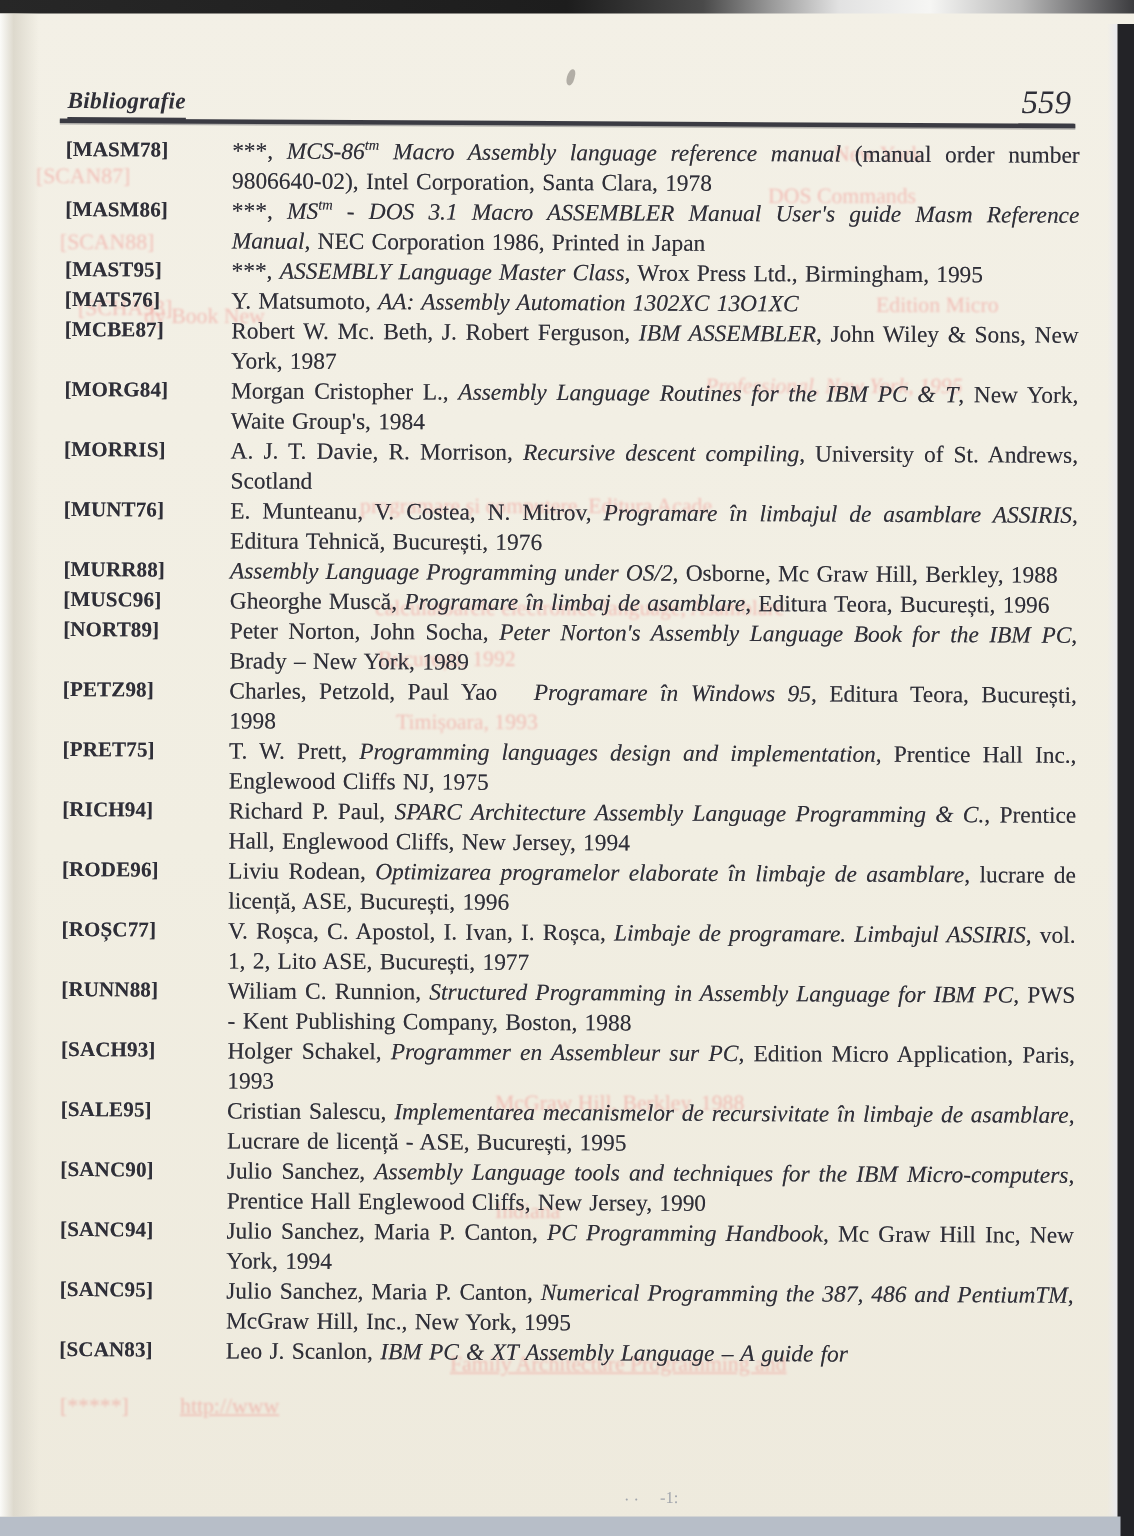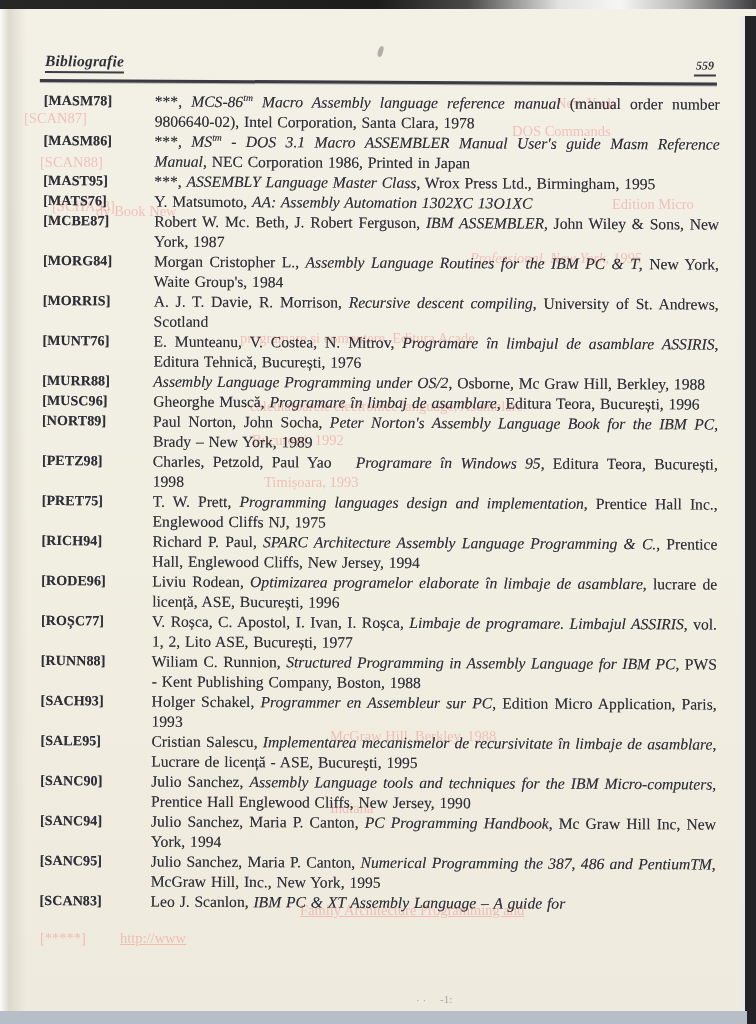--- a/index.html
+++ b/index.html
@@ -23,21 +23,21 @@
     background:#8f8a84;opacity:.65;transform:rotate(14deg);}
   .bottom-mark{position:absolute;color:#8e94a0;font-size:11px;opacity:.8;}
 
   .page-content{position:absolute;inset:0;transform:rotate(0.3deg);transform-origin:40px 60px;}
 
   
   .header{position:absolute;left:45px;right:40px;top:52px;display:flex;
     justify-content:space-between;align-items:baseline;}
   .header-title{font-style:italic;font-weight:bold;font-size:15.5px;
     border-bottom:2px solid #3c3c44;padding-bottom:1px;letter-spacing:.2px;}
-  .header-page-number{font-style:italic;font-weight:bold;font-size:12px;
+  .header-page-number{font-style:italic;font-weight:normal;font-size:22px;
     border-bottom:2px solid #3c3c44;padding:0 2px 1px 2px;}
   .header-rule{position:absolute;left:40px;right:39px;top:79px;height:3px;background:#3b3b43;
     box-shadow:0 1px 0 rgba(59,59,67,.35);}
 
   
   .bib{position:absolute;left:44px;top:91px;width:676px;}
   .entry{display:grid;grid-template-columns:111px 1fr;align-items:start;}
   .entry-label{font-weight:bold;font-size:14px;line-height:20px;letter-spacing:.1px;
     white-space:nowrap;text-shadow:0 0 .4px rgba(47,47,56,.55);}
   .entry-text{font-size:15.6px;line-height:20px;text-align:justify;
@@ -54,21 +54,21 @@
 
 <div class="scan">
 
   <div id="ghost-layer">
       <span class="ghost" style="left: 24px; top: 110px;">[SCAN87]</span>
       <span class="ghost" style="left: 40px; top: 154px;">[SCAN88]</span>
       <span class="ghost" style="left: 52px; top: 198px;">[SCHA93]</span>
       <span class="ghost" style="left: 556px; top: 95px;">New York</span>
       <span class="ghost" style="left: 512px; top: 123px;">DOS Commands</span>
       <span class="ghost" style="left: 96px; top: 203px;">dy Book New</span>
-      <span class="ghost" style="left: 612px; top: 196px; text-align: center;">Edition Micro</span>
+      <span class="ghost" style="left: 584px; top: 196px; text-align: center;">Edition Micro</span>
       <span class="ghost" style="left: 470px; top: 250px; font-style: italic;">Professional, New York, 1995</span>
       <span class="ghost" style="left: 240px; top: 330px;">programare și computere, Editura Acade</span>
       <span class="ghost" style="left: 250px; top: 398px;">calculatoarele electronice language, Asamblare</span>
       <span class="ghost" style="left: 252px; top: 432px;">București, 1992</span>
       <span class="ghost" style="left: 264px; top: 474px;">Timișoara, 1993</span>
       <span class="ghost" style="left: 330px; top: 728px;">McGraw Hill, Berkley, 1988</span>
       <span class="ghost" style="left: 330px; top: 800px;">Indiana</span>
       <span class="ghost" style="left: 300px; top: 902px; text-decoration: underline;">Family Architecture Programming and</span>
       <span class="ghost u" style="left: 120px; top: 930px;">http://www</span>
       <span class="ghost" style="left: 40px; top: 930px;">[*****]</span>
@@ -117,21 +117,21 @@
         <div class="entry">
           <div class="entry-label">[MURR88]</div>
           <div class="entry-text"><span style="font-style: italic;">Assembly Language Programming under OS/2</span><span>, Osborne, Mc Graw Hill, Berkley, 1988</span></div>
         </div>
         <div class="entry">
           <div class="entry-label">[MUSC96]</div>
           <div class="entry-text"><span>Gheorghe Muscă, </span><span style="font-style: italic;">Programare în limbaj de asamblare</span><span>, Editura Teora, București, 1996</span></div>
         </div>
         <div class="entry">
           <div class="entry-label">[NORT89]</div>
-          <div class="entry-text"><span>Paul Norton, John Socha, </span><span style="font-style: italic;">Peter Norton's Assembly Language Book for the IBM PC</span><span>, Brady – New York, 1989</span></div>
+          <div class="entry-text"><span>Peter Norton, John Socha, </span><span style="font-style: italic;">Peter Norton's Assembly Language Book for the IBM PC</span><span>, Brady – New York, 1989</span></div>
         </div>
         <div class="entry">
           <div class="entry-label">[PETZ98]</div>
           <div class="entry-text"><span>Charles, Petzold, Paul Yao </span><span style="font-style: italic; margin-left: 16px;">Programare în Windows 95</span><span>, Editura Teora, București, 1998</span></div>
         </div>
         <div class="entry">
           <div class="entry-label">[PRET75]</div>
           <div class="entry-text"><span>T. W. Prett, </span><span style="font-style: italic;">Programming languages design and implementation</span><span>, Prentice Hall Inc., Englewood Cliffs NJ, 1975</span></div>
         </div>
         <div class="entry">

